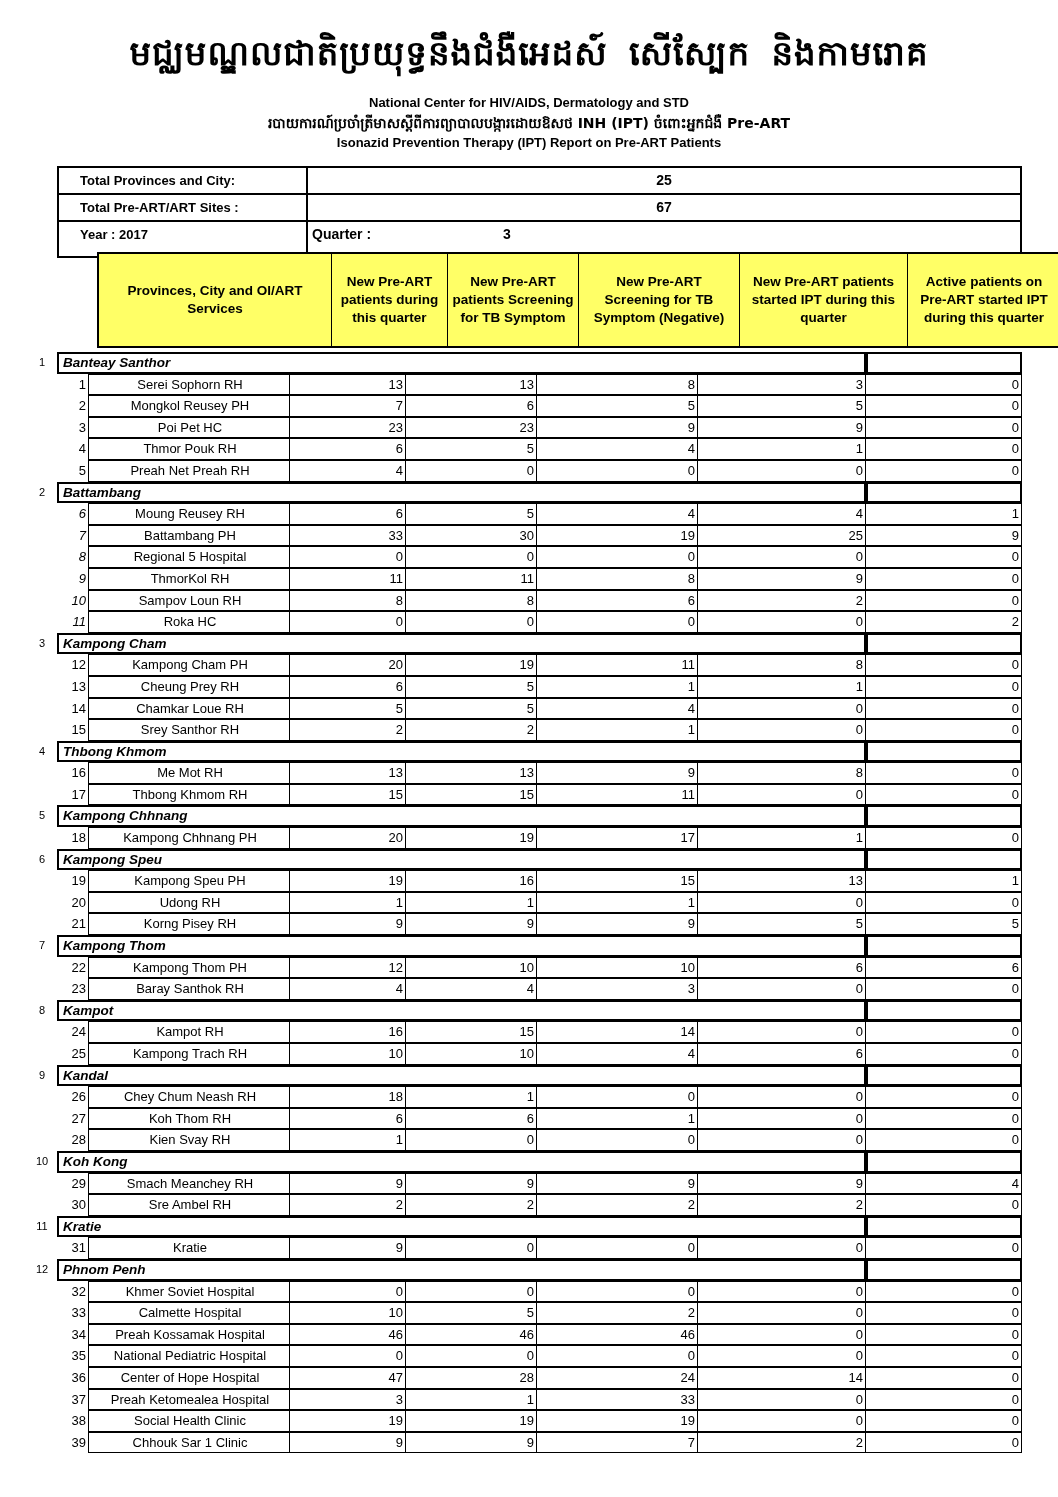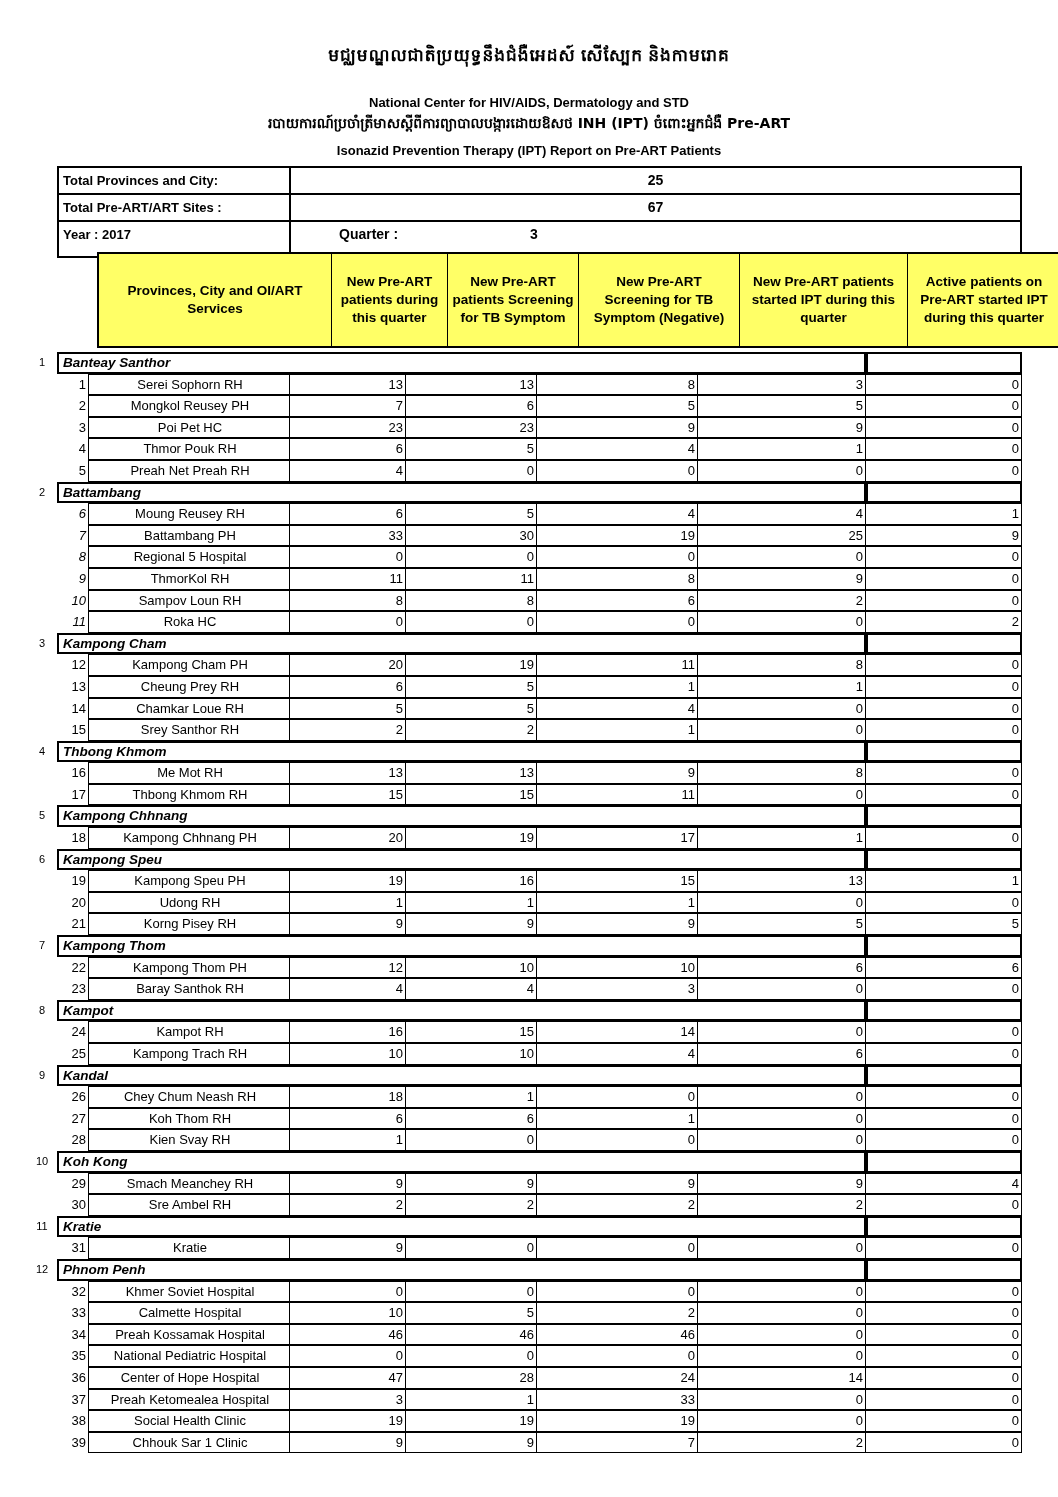--- a/index.html
+++ b/index.html
@@ -1,25 +1,25 @@
 <!DOCTYPE html>
 <html><head>
 <meta charset="utf-8">
 <style>
   html,body{margin:0;padding:0;background:#fff;}
   body{width:1058px;height:1497px;position:relative;font-family:"Liberation Sans",sans-serif;color:#000;overflow:hidden;}
   .title-block{position:absolute;left:0;top:38px;width:1058px;text-align:center;}
-  .kh-title{font-size:17px;font-weight:bold;letter-spacing:1px;height:36px;line-height:36px;font-family:Liberation Serif, serif;}
+  .kh-title{font-size:34px;font-weight:bold;letter-spacing:1px;height:36px;line-height:36px;font-family:Liberation Mono, monospace;}
   .en-sub{font-size:13px;font-weight:bold;margin-top:20px;height:18px;line-height:18px;}
   .kh-sub{font-size:14px;font-weight:bold;height:22px;line-height:22px;font-family:"DejaVu Sans",sans-serif;}
-  .en-title{font-size:13px;font-weight:bold;margin-top:8px;height:18px;line-height:18px;}
+  .en-title{font-size:13px;font-weight:bold;margin-top:0;height:18px;line-height:18px;}
 
   .info{position:absolute;left:57px;top:166px;width:965px;border:2px solid #000;box-sizing:border-box;}
-  .info-row{display:flex;height:27px;border-bottom:2px solid #000;box-sizing:border-box;}
-  .info-row:last-child{border-bottom:none;height:34px;gap:44px;}
+  .info-row{display:flex;height:27px;border-bottom:2px solid #000;box-sizing:border-box;padding-left:17px;}
+  .info-row:last-child{border-bottom:none;height:34px;}
   .info-label{width:232px;border-right:2px solid #000;padding-left:4px;font-weight:bold;font-size:13px;line-height:25px;box-sizing:border-box;}
   .info-value{flex:1;text-align:center;font-weight:bold;font-size:14px;line-height:25px;}
   .quarter-cell{flex:1;display:flex;font-weight:bold;font-size:14px;line-height:25px;padding-left:4px;}
   .quarter-label{width:180px;}
   .quarter-value{width:30px;text-align:center;}
 
   .hdr{position:absolute;left:57px;top:252px;width:965px;height:96px;display:flex;border:2px solid #000;box-sizing:border-box;background:#ffff66;margin-left:40px;}
   .hdr div{border-right:1px solid #000;display:flex;align-items:center;justify-content:center;text-align:center;font-weight:bold;font-size:13.5px;line-height:18px;box-sizing:border-box;padding:0 3px;}
   .hdr div:last-child{border-right:none;}
 

